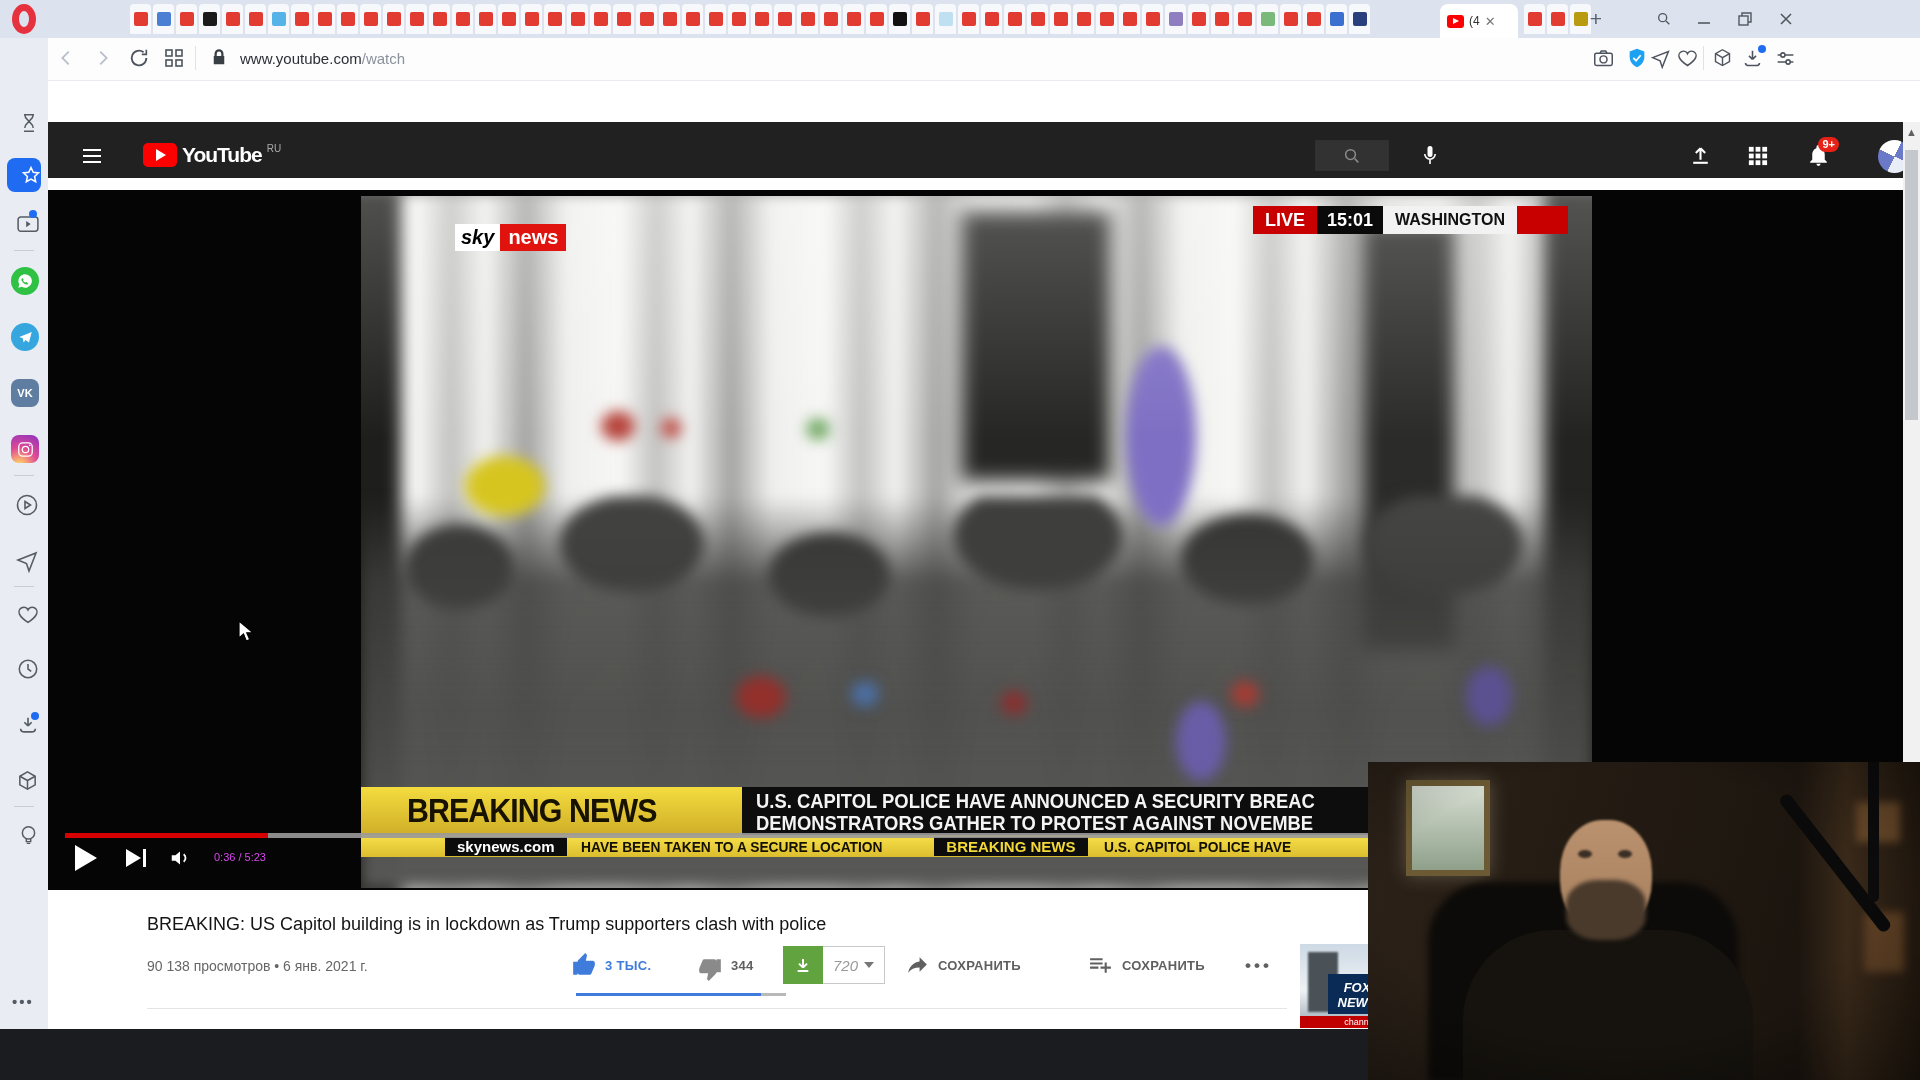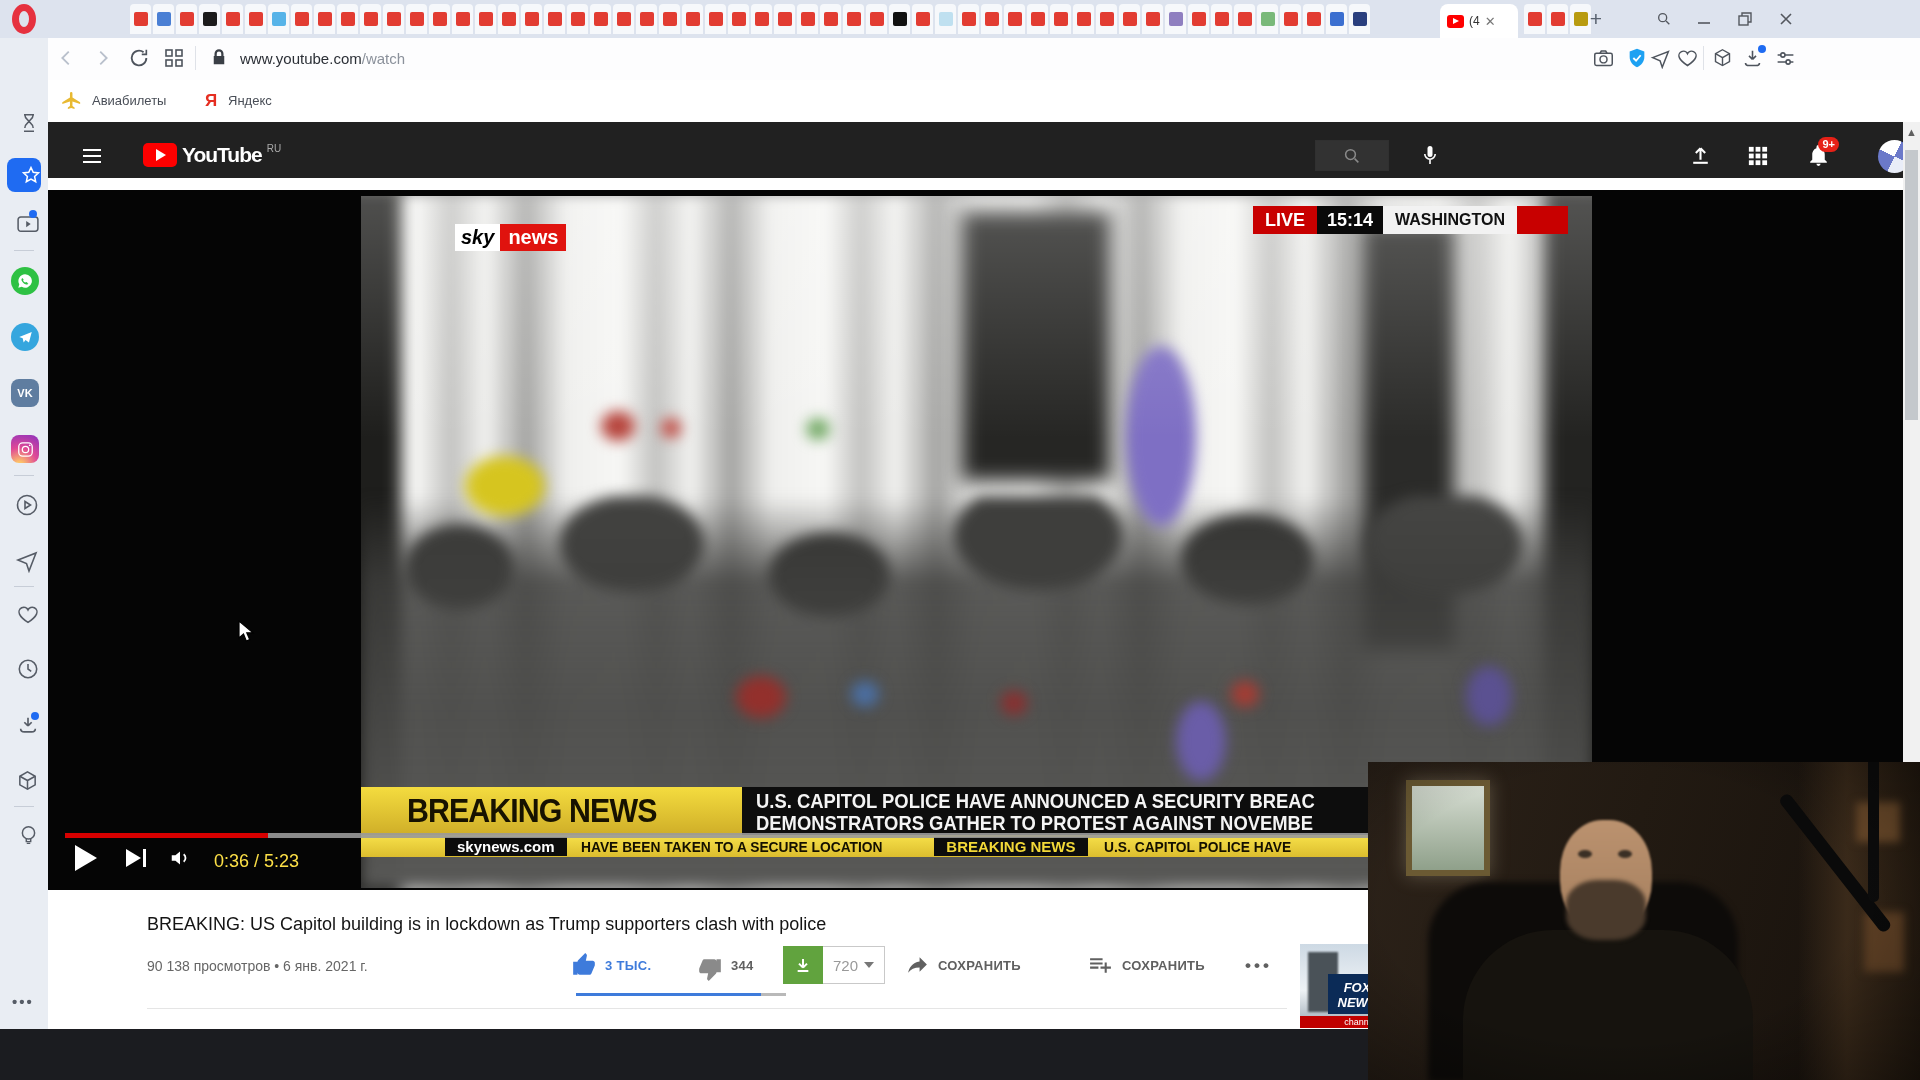--- a/index.html
+++ b/index.html
@@ -60,30 +60,30 @@
 
   .banner-yellow{background:linear-gradient(180deg,#f4dc3f,#cfae28);color:#171200;display:flex;align-items:center;}
   .banner-black{background:#0d0d0d;color:#f4f4f4;}
   .ticker{background:linear-gradient(180deg,#f7e14a,#dcbd2e);display:flex;align-items:center;overflow:hidden;}
   .ticker .tk{font-size:15px;font-weight:800;color:#141000;}
   .tkbox{background:#0c0c0c;color:#fff;font-size:15px;font-weight:700;padding:1px 12px;}
   .tkbox2{background:#0c0c0c;color:#f2d838;font-size:15px;font-weight:800;padding:1px 12px;}
 
   .progress{height:5px;background:#9a9a9a;opacity:.9;}
   .progress .fill{height:5px;background:#e00;width:203px;}
-  .ctime{color:#fde047;font-size:18px;}
+  .ctime{color:#d946ef;font-size:11px;}
 
   
   .vtitle{font-size:18px;color:#141414;}
   .vstats{font-size:14px;color:#666;}
   .actlabel{font-size:13px;font-weight:700;color:#606060;letter-spacing:.3px;}
   .likelabel{color:#3e7bdb;}
   .dlbtn{display:flex;height:38px;}
   .dlgreen{width:40px;background:#61a33e;display:flex;align-items:center;justify-content:center;}
-  .dlrest{width:62px;border:1px solid #c9c9c9;border-left:none;box-sizing:border-box;display:flex;align-items:center;justify-content:center;gap:6px;color:#999;font-size:15px;background:#fff;}
+  .dlrest{width:62px;border:1px solid #c9c9c9;border-left:none;box-sizing:border-box;display:flex;align-items:center;justify-content:center;gap:6px;color:#999;font-size:15px;background:#fff;font-style:italic;}
   .caret{width:0;height:0;border-left:5px solid transparent;border-right:5px solid transparent;border-top:6px solid #777;}
 
   
   .scrollbar{left:1903px;top:122px;width:17px;height:907px;background:#f1f1f1;}
   .sthumb{left:2px;width:13px;background:#c4c8cc;}
   .sarrow{color:#606060;font-size:11px;text-align:center;width:17px;}
 
   
   .webcam{left:1368px;top:762px;width:552px;height:318px;overflow:hidden;z-index:50;
           background:linear-gradient(105deg,#2c2219 0%,#221a12 45%,#17110c 100%);}
@@ -377,30 +377,20 @@
     </div>
     <div class="ab" style="left:1775px;top:10px">
       <svg width="21" height="21" viewBox="0 0 24 24" fill="none" stroke="#4e545d" stroke-width="1.8">
           <path d="M3 8h18M3 16h18"></path>
           <circle cx="9" cy="8" r="2.4" fill="#fdfdfe"></circle>
           <circle cx="15" cy="16" r="2.4" fill="#fdfdfe"></circle>
         </svg>
     </div>
   </div>
 
-  <div class="ab bookmarks">
-    <div class="ab" style="left:60px;top:10px">
-      <svg width="23" height="23" viewBox="0 0 24 24" fill="#e8b931">
-          <path d="M21 14.6v-1.8l-8-5V3.3a1.3 1.3 0 0 0-2.6 0v4.5l-8 5v1.8l8-2.5v4.6l-2.2 1.6v1.4l3.5-1 3.5 1v-1.4L13 16.7v-4.6z"></path>
-        </svg>
-    </div>
-    <div class="ab bm" style="left:92px;top:13px">Авиабилеты</div>
-    <div class="ab" style="left:205px;top:11px;color:#e52e21;font-weight:700;font-size:17px">Я</div>
-    <div class="ab bm" style="left:228px;top:13px">Яндекс</div>
-  </div>
 
   <div class="ab osidebar">
     <div class="ab sicon" style="top:70px">
       <svg width="20" height="22" viewBox="0 0 24 24" fill="none" stroke="#565c66" stroke-width="1.8">
           <path d="M6 2h12M6 22h12M7 2c0 5 4 6 5 8-1 2-5 3-5 8M17 2c0 5-4 6-5 8 1 2 5 3 5 8"></path>
         </svg>
     </div>
     <div class="ab sicon sq" style="top:120px;width:34px;height:34px;left:7px;background:#1f6bf2">
       <svg width="20" height="20" viewBox="0 0 24 24" fill="none" stroke="#fff" stroke-width="1.8">
           <path d="M12 3l2.7 5.8 6.3.7-4.7 4.3 1.3 6.2L12 16.8 6.4 20l1.3-6.2L3 9.5l6.3-.7z"></path>
@@ -572,21 +562,21 @@
       <div class="vlayer" style="inset:0;background:linear-gradient(180deg,rgba(255,255,255,.22),rgba(255,255,255,0) 35%)"></div>
     </div>
 
     <div class="ab skybox" style="left:407px;top:34px">
       <div style="background:#fff;color:#000;font-size:20px;padding:2px 6px;font-style:italic">sky</div>
       <div style="background:#e0130e;color:#fff;font-size:20px;padding:2px 8px">news</div>
     </div>
 
     <div class="ab livebar" style="left:1205px;top:16px">
       <div style="background:#c80000;color:#fff;font-size:18px;padding:2px 12px;display:flex;align-items:center">LIVE</div>
-      <div style="background:#0a0a0a;color:#fff;font-size:18px;padding:2px 10px;display:flex;align-items:center">15:14</div>
+      <div style="background:#0a0a0a;color:#fff;font-size:18px;padding:2px 10px;display:flex;align-items:center">15:01</div>
       <div style="background:#f2f2f2;color:#111;font-size:16px;padding:2px 12px;display:flex;align-items:center">WASHINGTON</div>
       <div style="background:#c80000;width:51px"></div>
     </div>
 
     <div class="ab banner-yellow" style="left:313px;top:597px;width:381px;height:48px">
       <div class="cond" style="font-size:33px;font-weight:800;letter-spacing:-1px;margin-left:46px">BREAKING NEWS</div>
     </div>
     <div class="ab banner-black" style="left:694px;top:597px;width:850px;height:48px;padding:3px 0 0 14px;box-sizing:border-box">
       <div class="cond" style="font-size:20px;font-weight:700;line-height:22px">U.S. CAPITOL POLICE HAVE ANNOUNCED A SECURITY BREAC</div>
       <div class="cond" style="font-size:20px;font-weight:700;line-height:22px">DEMONSTRATORS GATHER TO PROTEST AGAINST NOVEMBE</div>

